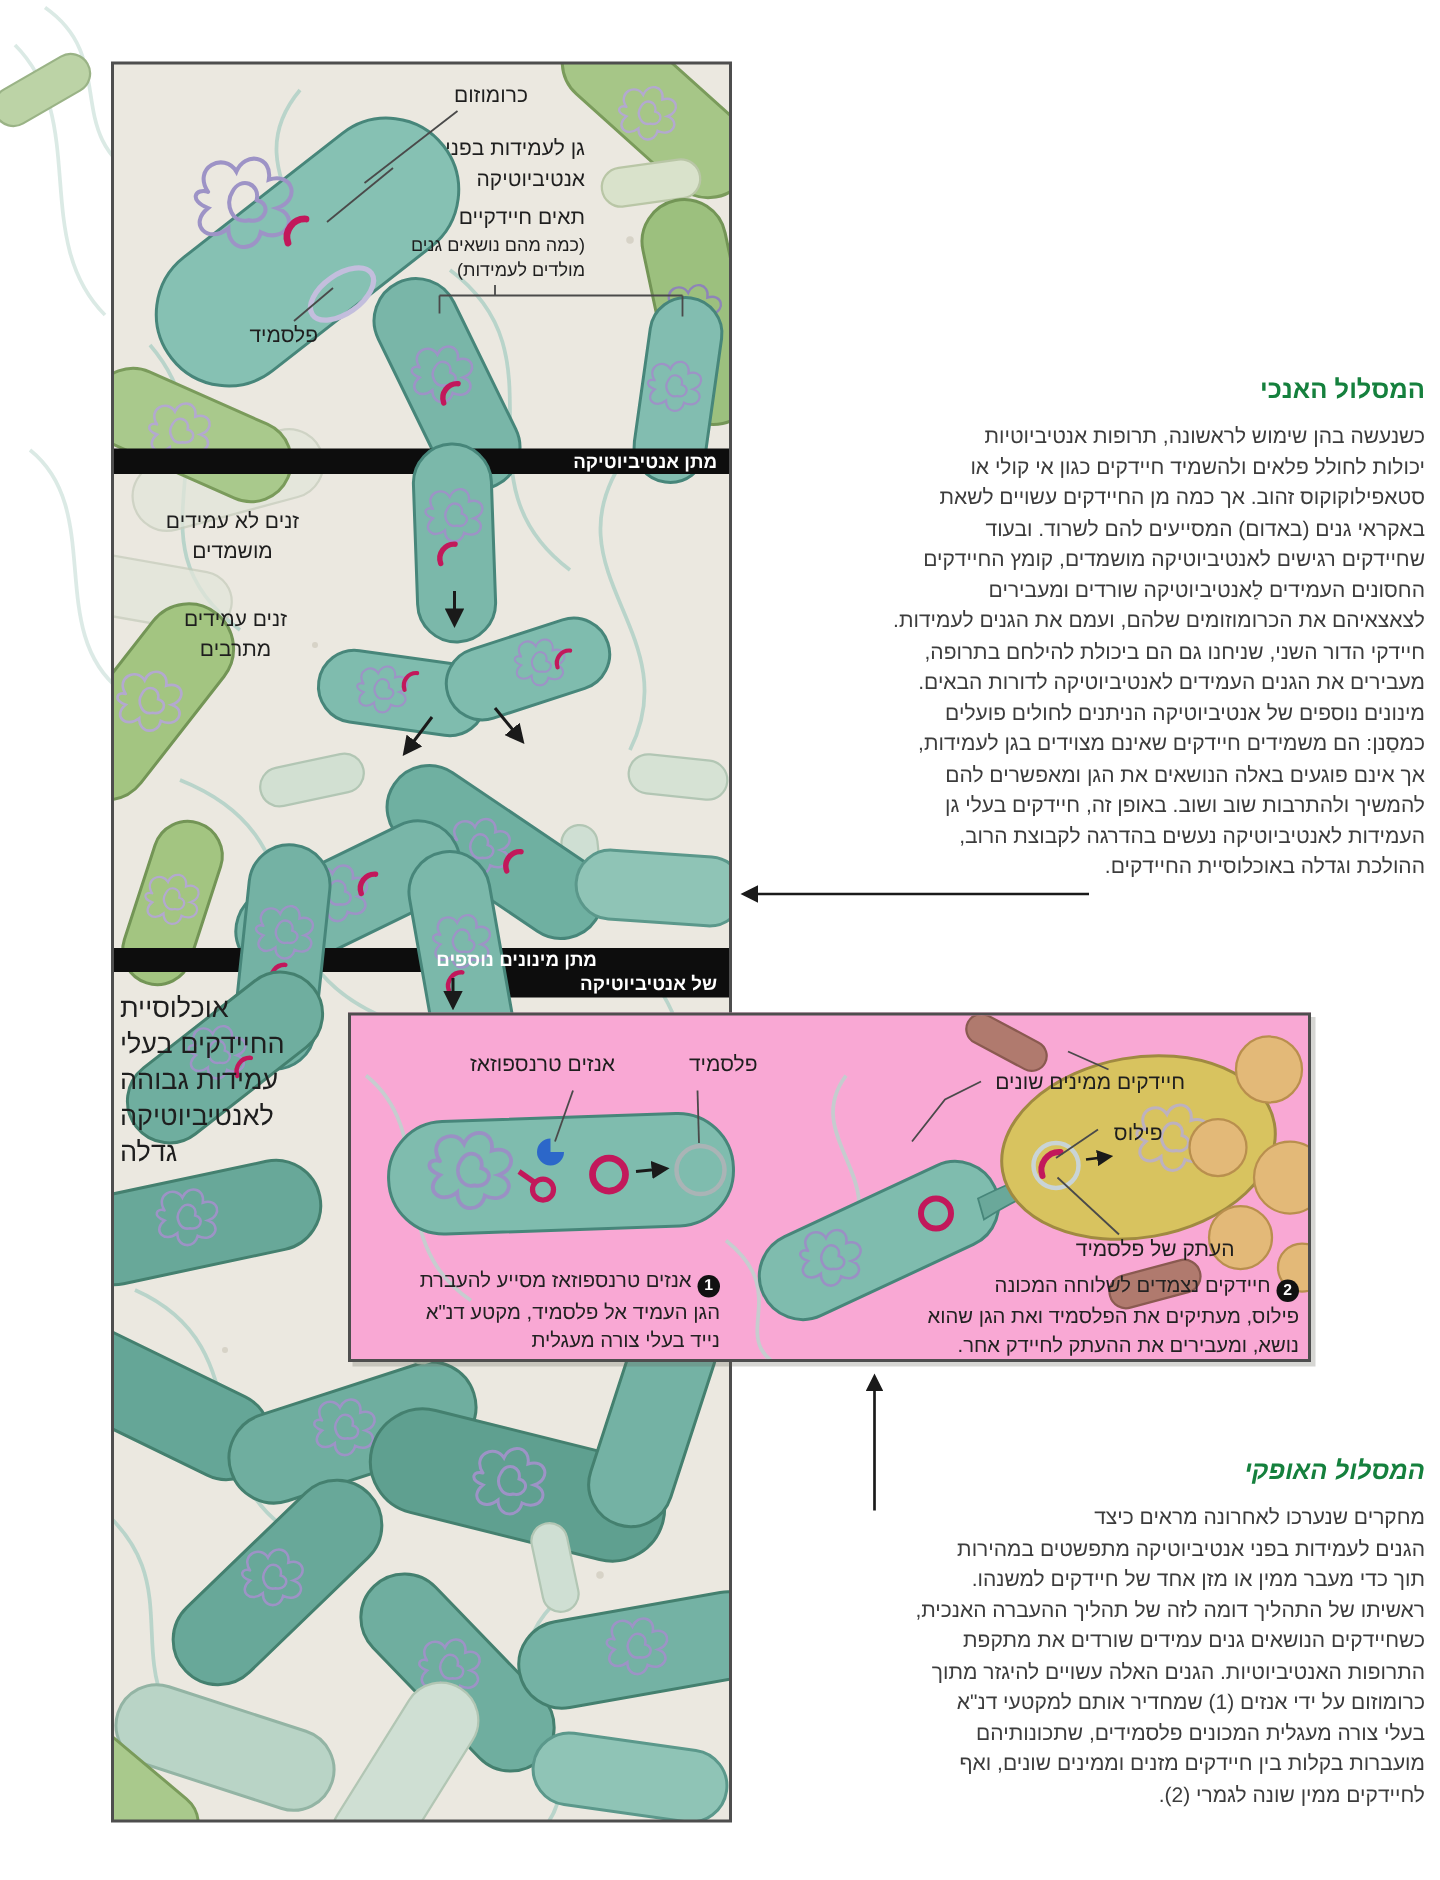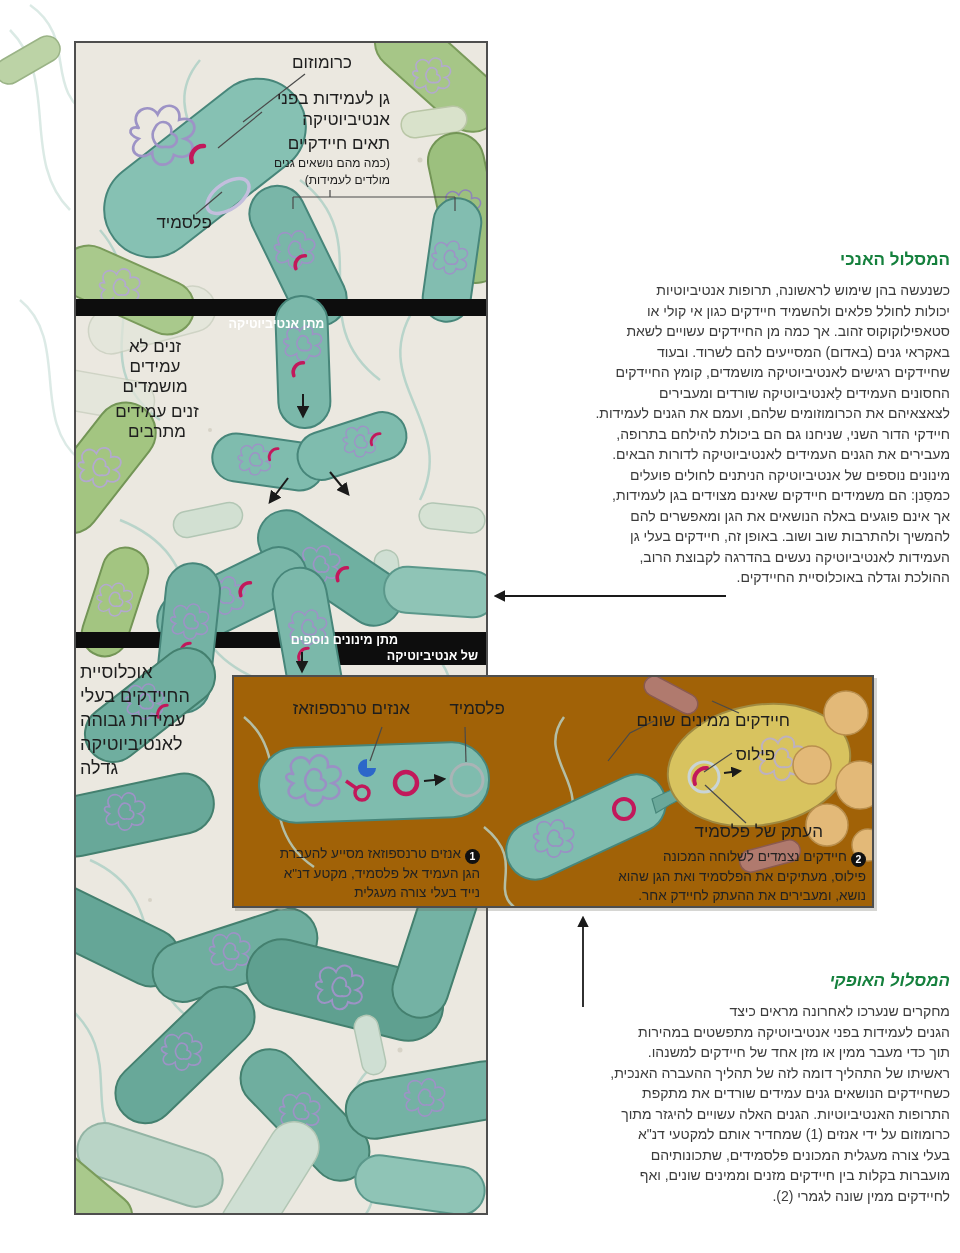--- a/index.html
+++ b/index.html
@@ -4,24 +4,24 @@
 <style>
   html,body{margin:0;padding:0;background:#ffffff;}
   #page{position:relative;width:960px;height:1253px;overflow:hidden;
         font-family:"Liberation Sans","DejaVu Sans",sans-serif;background:#ffffff;direction:rtl;}
   svg{display:block}
   .abs{position:absolute;}
   .pre{white-space:pre-line;}
   
   #main-panel-border{left:74px;top:41px;width:414px;height:1174px;border:2px solid #4e4e4e;
         box-sizing:border-box;pointer-events:none;z-index:5;}
-  #inset-panel{left:232px;top:675px;width:642px;height:233px;background:#a16207;
+  #inset-panel{left:232px;top:675px;width:642px;height:233px;background:#f9a8d4;
         border:2px solid #4e4e4e;box-sizing:border-box;z-index:6;box-shadow:3px 3px 0 rgba(90,90,80,.25);}
   
-  .ill-label{position:absolute;font-size:17px;line-height:20px;color:#1e1e1e;z-index:7;}
+  .ill-label{position:absolute;font-size:14px;line-height:20px;color:#1e1e1e;z-index:7;}
   .ill-label.small{font-size:12px;line-height:17px;}
   .ill-label.center{text-align:center;}
   .ill-label.leftal{text-align:left;line-height:24px;font-size:18px;}
   
   .bar-label{position:absolute;color:#ffffff;font-weight:bold;font-size:12.5px;
         text-align:right;padding-left:0;box-sizing:border-box;z-index:7;}
   
   .caption{position:absolute;font-size:13.5px;line-height:19px;color:#222;text-align:right;z-index:7;}
   .badge{display:inline-block;width:15px;height:15px;border-radius:50%;background:#111;color:#fff;
         font-size:10.5px;font-weight:bold;text-align:center;line-height:15px;margin-left:4px;vertical-align:-2px;}
@@ -222,21 +222,21 @@
       <path d="M330,190 L330,197 M293,197 L455,197 M293,197 L293,209 M455,197 L455,211"></path>
       <path d="M196,214 L222,192"></path>
     </g>
 
     <line x1="726" y1="596" x2="496" y2="596" stroke="#1a1a1a" stroke-width="1.8" marker-end="url(#ah)"></line>
     <line x1="583" y1="1007" x2="583" y2="918" stroke="#1a1a1a" stroke-width="1.8" marker-end="url(#ah)"></line>
   </svg>
 
   <div class="abs" id="main-panel-border"></div>
 
-  <div class="bar-label" style="left:75px;top:316px;width:412px;height:16px;line-height:16px;padding-right:9px;text-align:center;">מתן אנטיביוטיקה</div>
+  <div class="bar-label" style="left:75px;top:300px;width:412px;height:16px;line-height:16px;padding-right:9px;">מתן אנטיביוטיקה</div>
   <div class="bar-label" style="left:75px;top:633px;width:332px;height:15px;line-height:15px;padding-right:9px;">מתן מינונים נוספים</div>
   <div class="bar-label" style="left:285px;top:648px;width:202px;height:17px;line-height:17px;padding-right:9px;">של אנטיביוטיקה</div>
 
   <div class="ill-label" style="right:608px;top:53px;">כרומוזום</div>
   <div class="ill-label pre" style="right:570px;top:88px;line-height:21px;">גן לעמידות בפני
 אנטיביוטיקה</div>
   <div class="ill-label" style="right:570px;top:134px;">תאים חיידקיים</div>
   <div class="ill-label small pre" style="right:570px;top:155px;">(כמה מהם נושאים גנים
 מולדים לעמידות)</div>
   <div class="ill-label" style="right:748px;top:213px;">פלסמיד</div>

